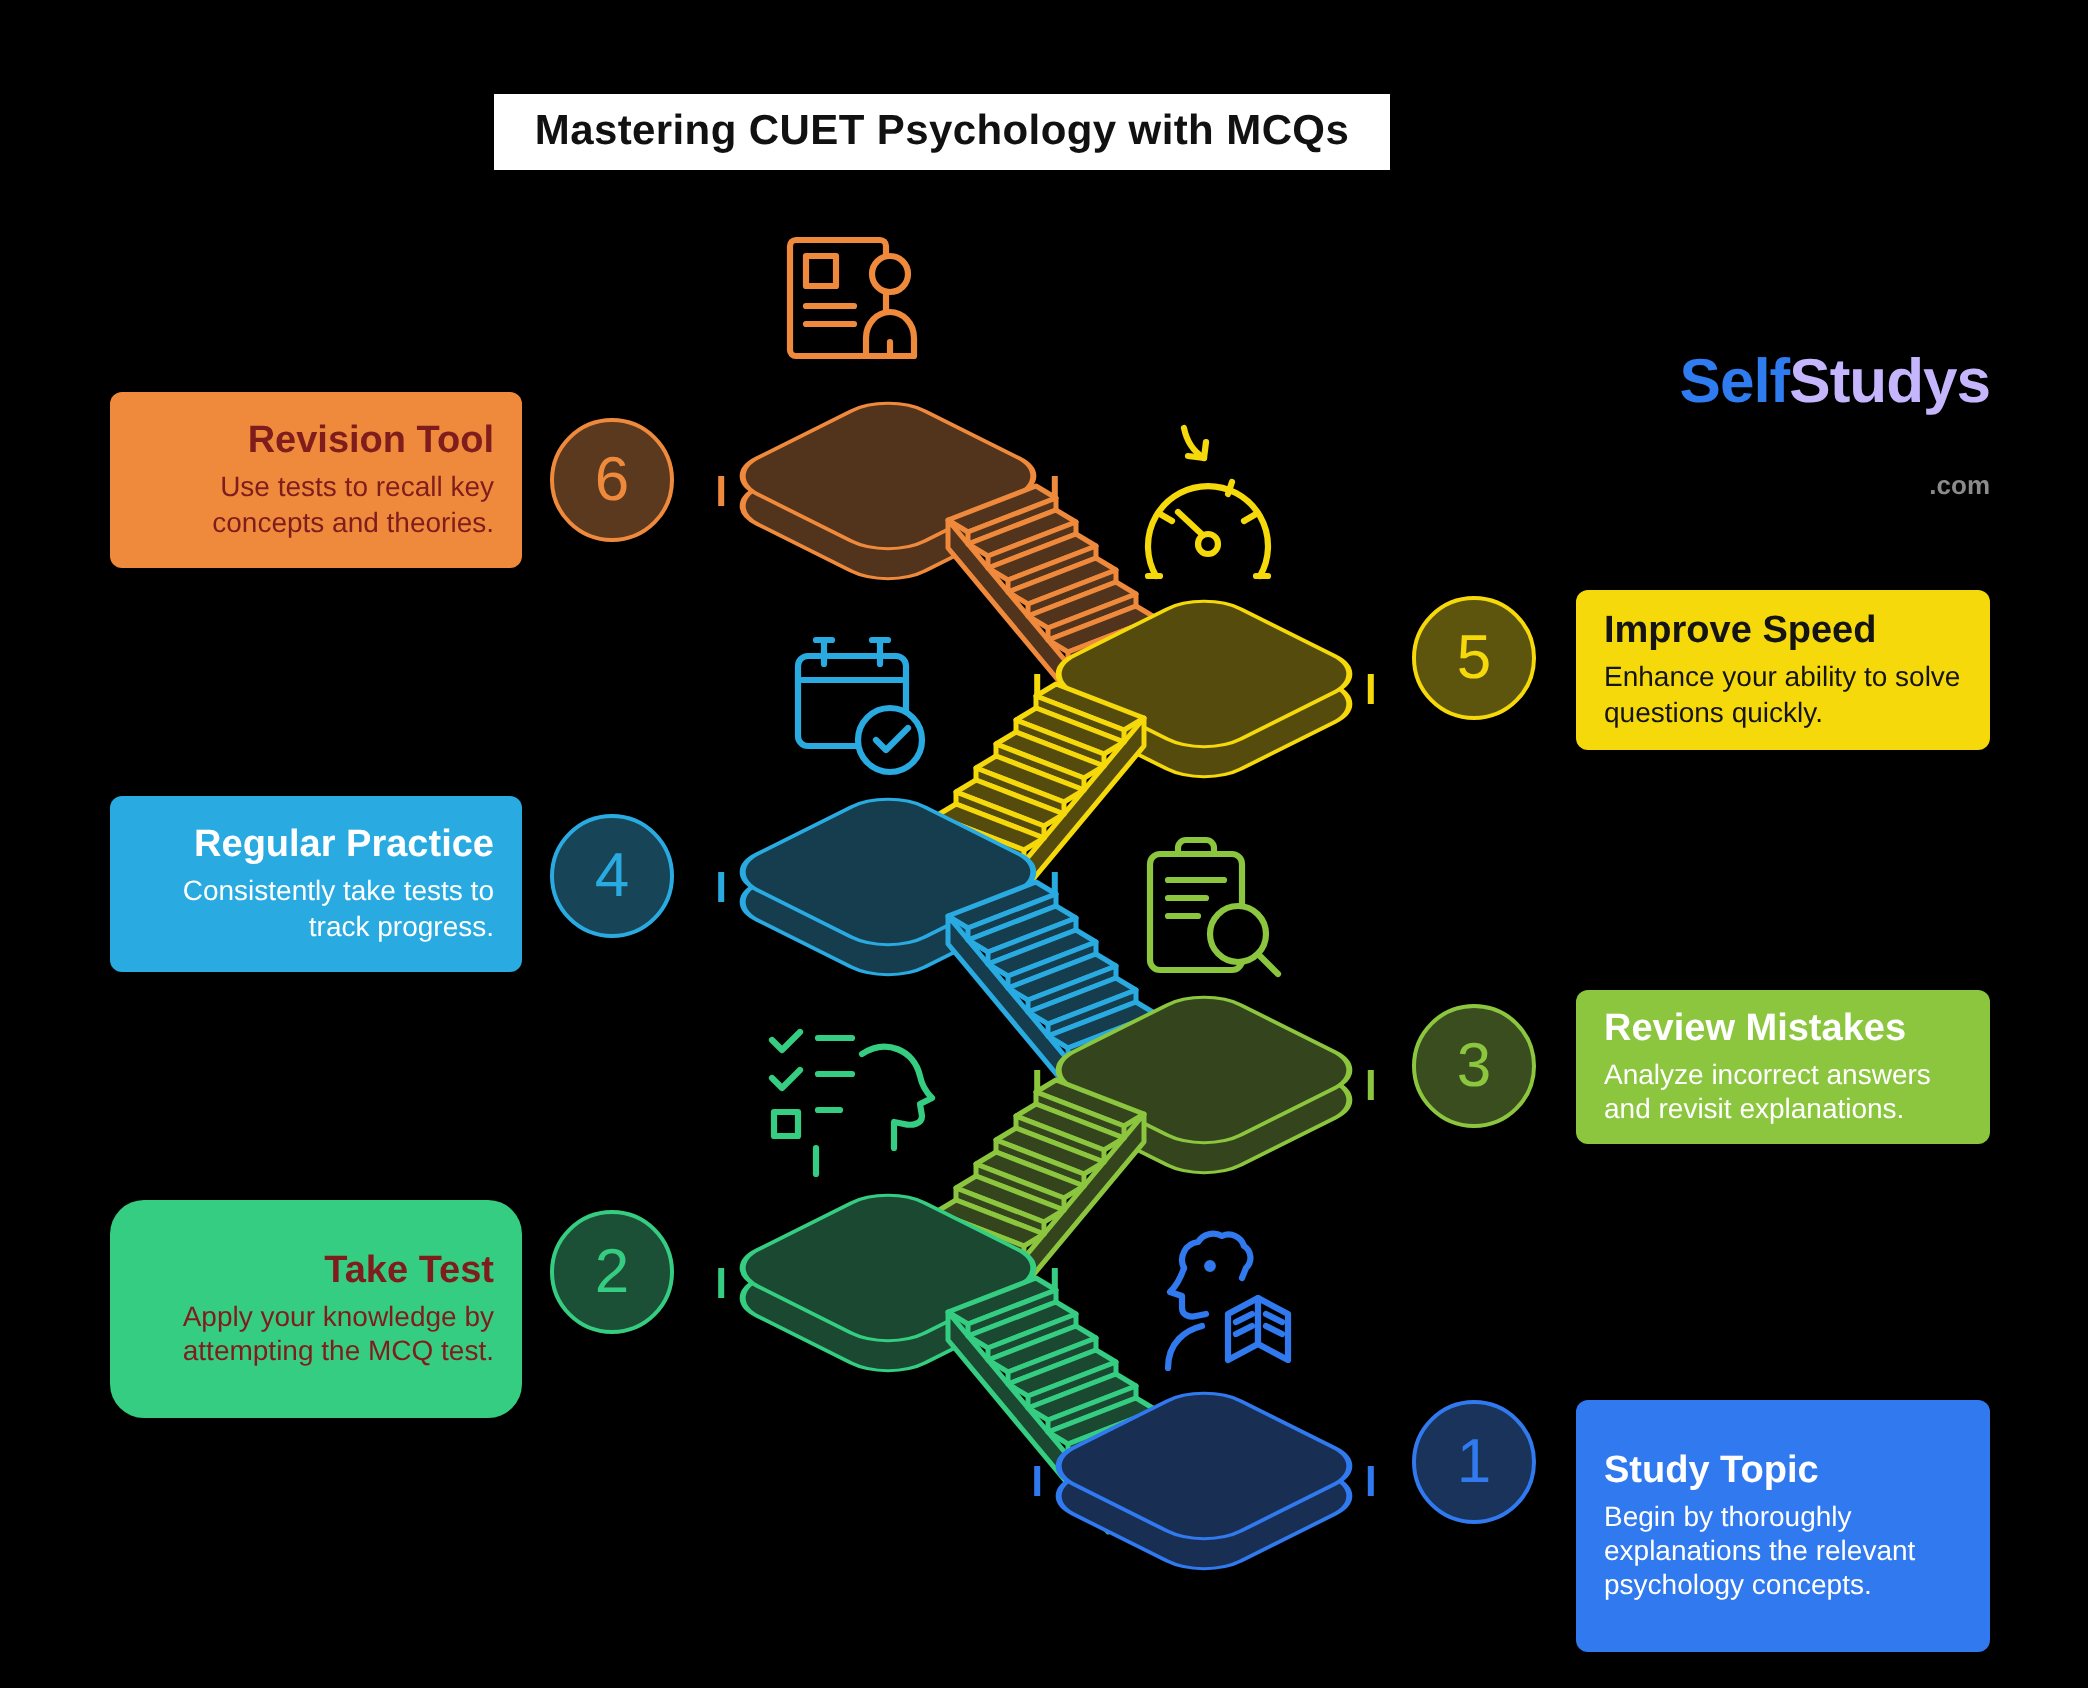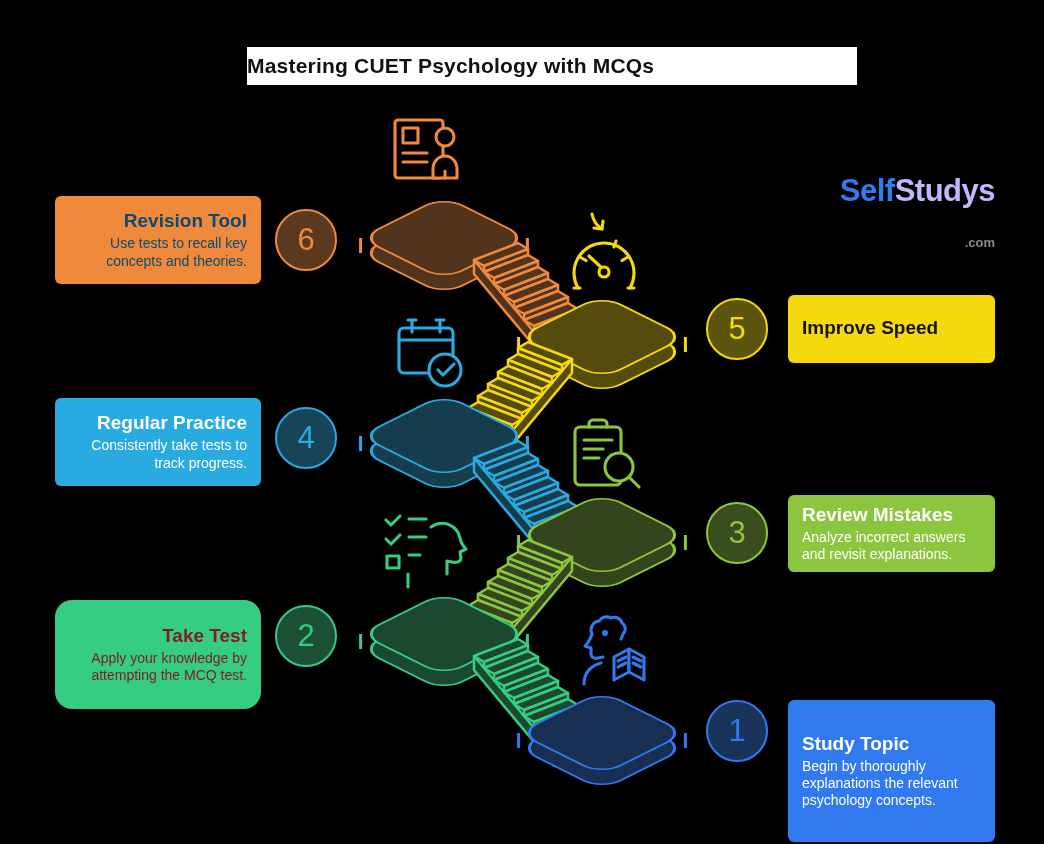--- a/index.html
+++ b/index.html
@@ -1,42 +1,42 @@
 <!DOCTYPE html>
 <html><head>
 <meta charset="utf-8">
 <style>
   html,body{margin:0;padding:0;background:#000;}
   .canvas{
     position:relative;width:1044px;height:844px;background:#000;overflow:hidden;
     font-family:"Liberation Sans", sans-serif;
   }
   .banner{
-    position:absolute;left:247px;top:47px;width:610px;height:38px;background:#ffffff;
-    display:flex;align-items:center;
+    position:absolute;left:247px;top:47px;width:448px;height:38px;background:#ffffff;
+    display:flex;align-items:center;justify-content:center;
   }
   .banner span{font-size:21px;font-weight:700;color:#111;letter-spacing:.2px;}
   .logo{position:absolute;right:49px;top:176px;text-align:right;cursor:pointer;}
   .logo .row{font-size:31px;font-weight:800;letter-spacing:-.5px;line-height:30px;}
   .logo .lcom{font-size:13px;font-weight:600;margin-top:-2px;}
   svg#stairs{position:absolute;left:0;top:0;}
   .card{
     position:absolute;border-radius:6px;padding:10px 14px;box-sizing:border-box;
     display:flex;flex-direction:column;justify-content:center;
   }
   .card .card-title{font-size:19px;font-weight:700;margin-bottom:3px;}
   .card .card-desc{font-size:14px;line-height:1.22;font-weight:400;}
   .card.left{left:55px;width:206px;text-align:right;}
   .card.right{left:788px;width:207px;text-align:left;}
   .card-6{top:196px;height:88px;}
   .card-4{top:398px;height:88px;}
   .card-2{top:600px;height:109px;}
-  .card-5{top:295px;height:68px;}
+  .card-5{top:295px;height:80px;}
   .card-3{top:495px;height:77px;}
-  .card-1{top:700px;height:142px;}
+  .card-1{top:700px;height:126px;}
   .badge{
     position:absolute;width:62px;height:62px;border-radius:50%;
     border:2.5px solid var(--c);background:var(--cfill);
     display:flex;align-items:center;justify-content:center;
     font-size:31px;color:var(--c);box-sizing:border-box;
   }
   .badge-6{left:275px;top:209px;}
   .badge-4{left:275px;top:407px;}
   .badge-2{left:275px;top:605px;}
   .badge-5{left:706px;top:298px;}
@@ -228,35 +228,36 @@
       <path d="M20 24 a9 9 0 0 1 7 -13 a9 9 0 0 1 12 -3 a8 8 0 0 1 11 5 a7 7 0 0 1 1 11 l-2 5"></path>
       <path d="M20 24 c-2 6 -4 9 -7 12 l6 2 v6 c0 3 3 5 7 4 l5 -1"></path>
       <circle cx="33" cy="23" r="1.4" fill="currentColor"></circle>
       <path d="M12 74 c0 -13 9 -19 17 -21"></path>
       <path d="M42 47 l15 -8 v23 l-15 8 z" fill="#000"></path>
       <path d="M57 39 l15 8 v23 l-15 -8 z" fill="#000"></path>
       <path d="M46 51 l8 -4 M46 57 l8 -4 M61 47 l8 4 M61 53 l8 4"></path>
       </g>
     </svg>
 
-  <div class="card left card-6" style="--c: #EF8A3D; --cfill: rgb(91,57,31); background: rgb(239, 138, 61); color: #0c4a6e;">
+  <div class="card left card-6" style="--c: #EF8A3D; --cfill: rgb(91,57,31); background: rgb(239, 138, 61); color: #7f1d1d;">
     <div class="card-title">Revision Tool</div>
     <div class="card-desc">Use tests to recall key concepts and theories.</div>
   </div>
   <div class="card left card-4" style="--c: #29ABE2; --cfill: rgb(24,68,87); background: rgb(41, 171, 226); color: rgb(255, 255, 255); padding-left: 24px;">
     <div class="card-title">Regular Practice</div>
     <div class="card-desc">Consistently take tests to track progress.</div>
   </div>
   <div class="card left card-2" style="--c: #35CD81; --cfill: rgb(28,80,54); background: rgb(53, 205, 129); color: #7f1d1d; border-radius: 17px;">
     <div class="card-title">Take Test</div>
     <div class="card-desc">Apply your knowledge by attempting the MCQ test.</div>
   </div>
 
   <div class="card right card-5" style="--c: #F5D90A; --cfill: rgb(93,84,13); background: rgb(245, 217, 10); color: rgb(20, 20, 20);">
     <div class="card-title">Improve Speed</div>
+    <div class="card-desc">Enhance your ability to solve questions quickly.</div>
   </div>
   <div class="card right card-3" style="--c: #8CC63F; --cfill: rgb(58,77,31); background: rgb(140, 198, 63); color: rgb(255, 255, 255);">
     <div class="card-title">Review Mistakes</div>
     <div class="card-desc">Analyze incorrect answers and revisit explanations.</div>
   </div>
   <div class="card right card-1" style="--c: #3079EF; --cfill: rgb(26,51,91); background: rgb(48, 121, 239); color: rgb(255, 255, 255);">
     <div class="card-title">Study Topic</div>
     <div class="card-desc">Begin by thoroughly explanations the relevant psychology concepts.</div>
   </div>
 

